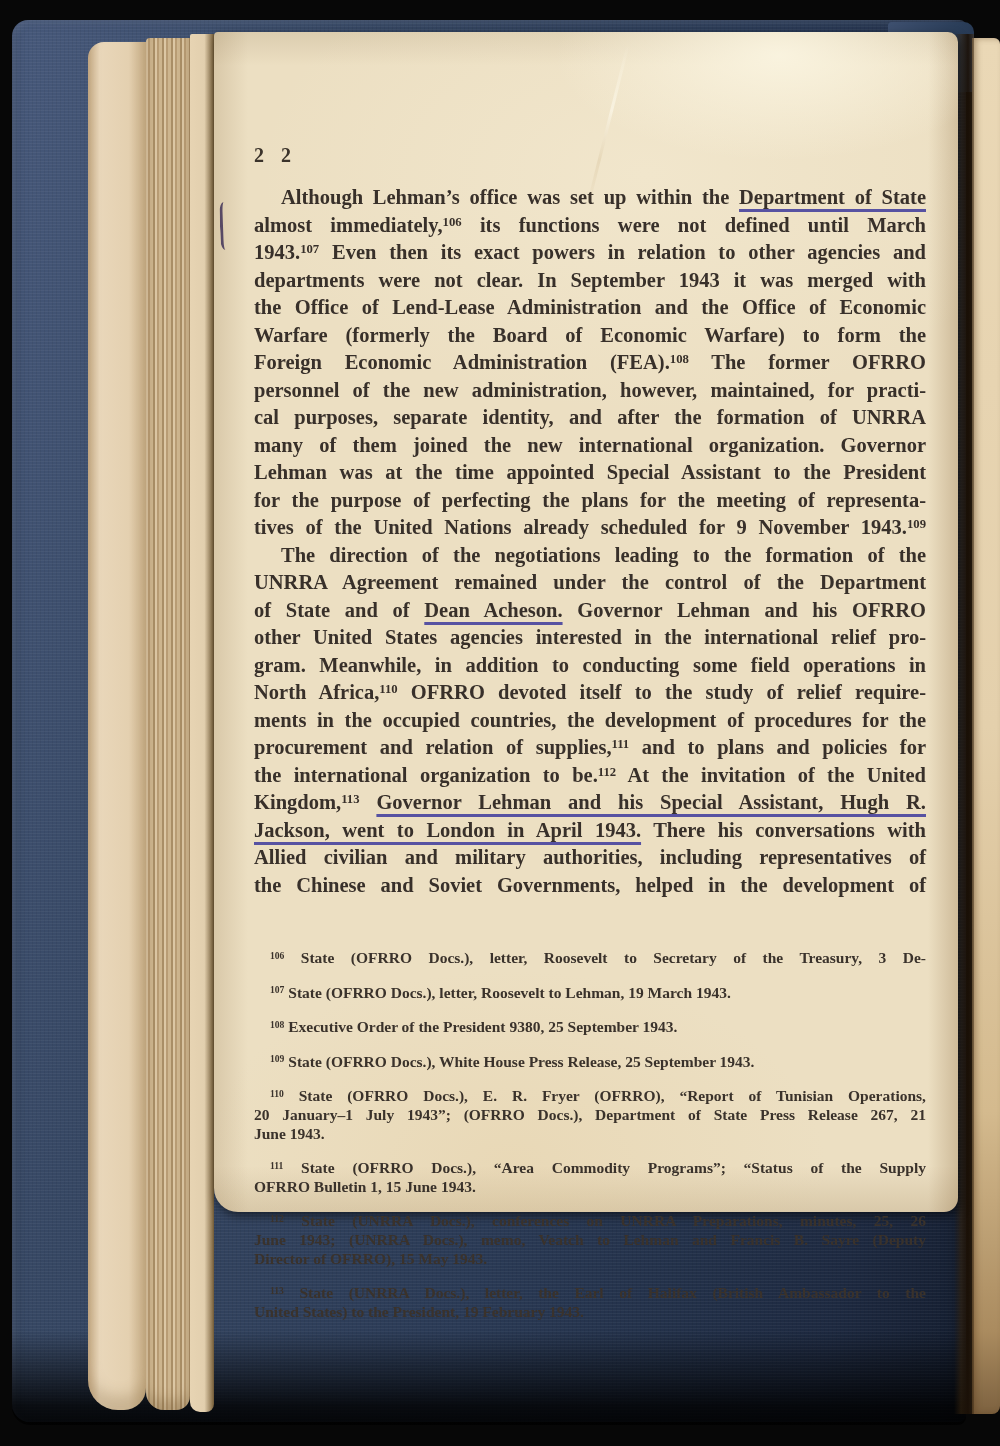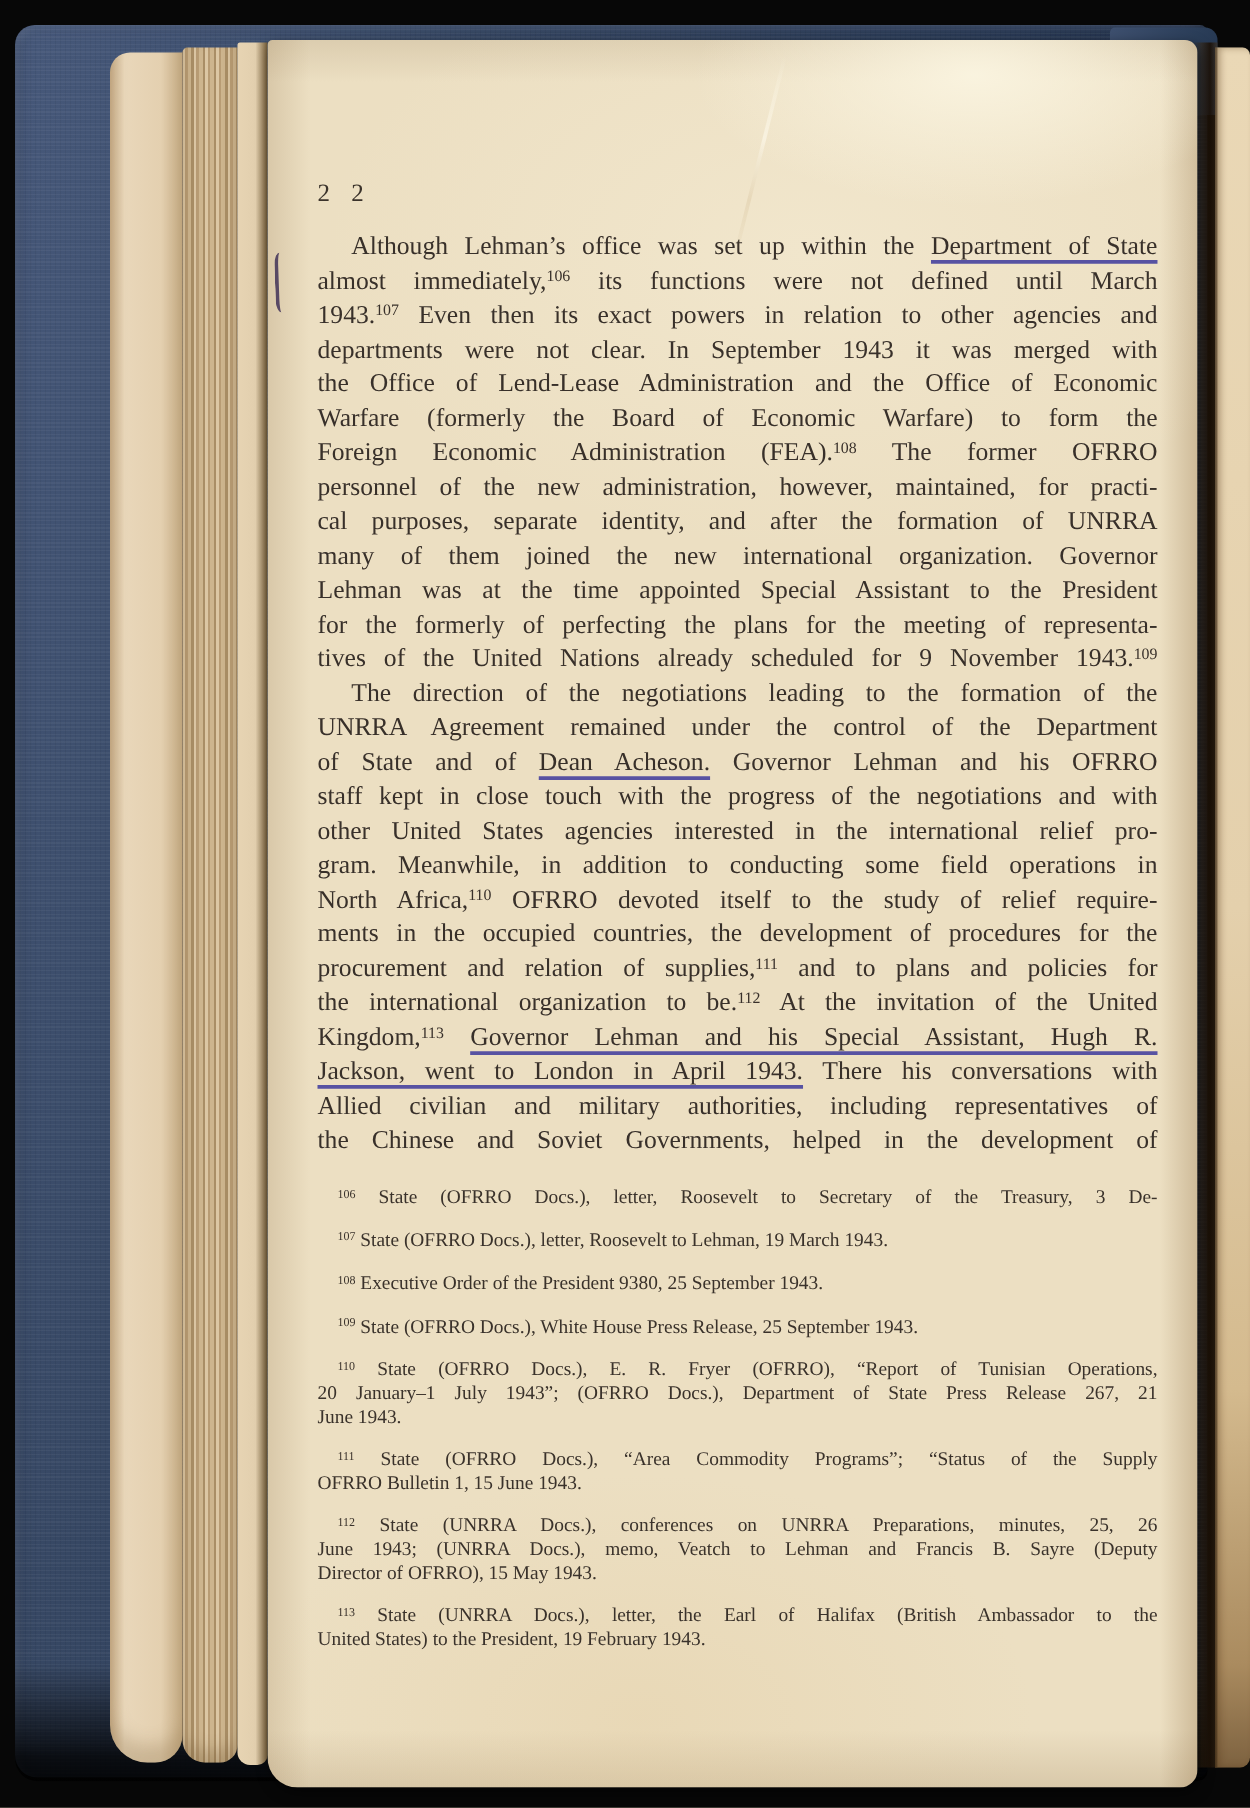--- a/index.html
+++ b/index.html
@@ -32,32 +32,32 @@
   
   .gutter{position:absolute;left:954px;top:34px;width:20px;height:1380px;z-index:3;
     background:linear-gradient(90deg,rgba(60,40,18,0),rgba(56,38,16,.55) 35%,rgba(28,17,7,.9) 70%,rgba(70,50,26,.5) 100%);}
   .sliver{position:absolute;left:972px;top:38px;width:28px;height:1376px;z-index:2;
     background:linear-gradient(180deg,#ead8b6 0,#e4d0ac 50%,#d4ba8e 78%,#aa8b5f 94%,#7d6240 100%);
     border-radius:0 6px 8px 0;box-shadow:inset 4px 0 6px rgba(90,62,30,.45);}
   .spine-corner{position:absolute;left:888px;top:22px;width:86px;height:70px;z-index:2;
     background:linear-gradient(120deg,#3e506f,#2a3d58 60%,#1f2f47);border-radius:4px 10px 2px 2px;}
 
   
-  .page{position:absolute;left:214px;top:32px;width:744px;height:1398px;z-index:4;
+  .page{position:absolute;left:214px;top:32px;width:744px;height:1180px;z-index:4;
     border-radius:4px 10px 14px 24px;
     background:
       radial-gradient(ellipse 320px 150px at 76% 2%, rgba(250,244,224,.95), rgba(250,244,224,0) 70%),
       radial-gradient(ellipse 520px 320px at 58% 12%, rgba(246,237,214,.5), rgba(246,237,214,0) 75%),
       radial-gradient(ellipse 420px 260px at 40% 96%, rgba(222,196,148,.25), rgba(222,196,148,0) 75%),
       linear-gradient(90deg, rgba(148,118,78,.22), rgba(148,118,78,0) 34px),
       linear-gradient(270deg, rgba(136,102,58,.3), rgba(136,102,58,0) 30px),
       linear-gradient(180deg, rgba(120,95,60,.14), rgba(120,95,60,0) 34px),
       linear-gradient(0deg, rgba(128,98,58,.18), rgba(128,98,58,0) 46px),
       #ecdfc2;
-    box-shadow:2px 4px 10px rgba(0,0,0,.5);}
+    box-shadow:2px 4px 10px rgba(0,0,0,.5);font-weight:bold;}
   .crease{position:absolute;left:392px;top:10px;width:3px;height:170px;z-index:5;transform:rotate(14deg);
     background:linear-gradient(180deg,rgba(255,252,240,.0),rgba(255,252,240,.55) 40%,rgba(190,160,110,.18) 70%,rgba(255,252,240,0));}
 
   
   .page-head{position:absolute;left:40px;top:104px;width:672px;height:36px;}
   .pagenum{position:absolute;left:0;top:8px;font-size:20px;letter-spacing:6px;color:#3b332b;}
   .runhead{position:absolute;left:0;right:0;text-align:center;font-size:27px;color:#3a322b;letter-spacing:.5px;}
 
   
   .body-text{position:absolute;left:40px;top:152px;width:672px;color:#38302a;
@@ -102,26 +102,25 @@
         <div class="tline just"><span class="">almost immediately,</span><span class="sup">106</span><span class=""> its functions were not defined until March</span></div>
         <div class="tline just"><span class="">1943.</span><span class="sup">107</span><span class=""> Even then its exact powers in relation to other agencies and</span></div>
         <div class="tline just"><span class="">departments were not clear. In September 1943 it was merged with</span></div>
         <div class="tline just"><span class="">the Office of Lend-Lease Administration and the Office of Economic</span></div>
         <div class="tline just"><span class="">Warfare (formerly the Board of Economic Warfare) to form the</span></div>
         <div class="tline just"><span class="">Foreign Economic Administration (FEA).</span><span class="sup">108</span><span class=""> The former OFRRO</span></div>
         <div class="tline just"><span class="">personnel of the new administration, however, maintained, for practi-</span></div>
         <div class="tline just"><span class="">cal purposes, separate identity, and after the formation of UNRRA</span></div>
         <div class="tline just"><span class="">many of them joined the new international organization. Governor</span></div>
         <div class="tline just"><span class="">Lehman was at the time appointed Special Assistant to the President</span></div>
-        <div class="tline just"><span class="">for the formerly of perfecting the plans for the meeting of representa-</span></div>
+        <div class="tline just"><span class="">for the purpose of perfecting the plans for the meeting of representa-</span></div>
         <div class="tline just"><span class="">tives of the United Nations already scheduled for 9 November 1943.</span><span class="sup">109</span></div>
         <div class="tline just ind-body"><span class="">The direction of the negotiations leading to the formation of the</span></div>
         <div class="tline just"><span class="">UNRRA Agreement remained under the control of the Department</span></div>
         <div class="tline just"><span class="">of State and of </span><span class="ink-underline">Dean Acheson.</span><span class=""> Governor Lehman and his OFRRO</span></div>
-        <div class="tline just"><span class="">staff kept in close touch with the progress of the negotiations and with</span></div>
         <div class="tline just"><span class="">other United States agencies interested in the international relief pro-</span></div>
         <div class="tline just"><span class="">gram. Meanwhile, in addition to conducting some field operations in</span></div>
         <div class="tline just"><span class="">North Africa,</span><span class="sup">110</span><span class=""> OFRRO devoted itself to the study of relief require-</span></div>
         <div class="tline just"><span class="">ments in the occupied countries, the development of procedures for the</span></div>
         <div class="tline just"><span class="">procurement and relation of supplies,</span><span class="sup">111</span><span class=""> and to plans and policies for</span></div>
         <div class="tline just"><span class="">the international organization to be.</span><span class="sup">112</span><span class=""> At the invitation of the United</span></div>
         <div class="tline just"><span class="">Kingdom,</span><span class="sup">113</span><span class=""> </span><span class="ink-underline">Governor Lehman and his Special Assistant, Hugh R.</span></div>
         <div class="tline just"><span class="ink-underline">Jackson, went to London in April 1943.</span><span class=""> There his conversations with</span></div>
         <div class="tline just"><span class="">Allied civilian and military authorities, including representatives of</span></div>
         <div class="tline just"><span class="">the Chinese and Soviet Governments, helped in the development of</span></div>

